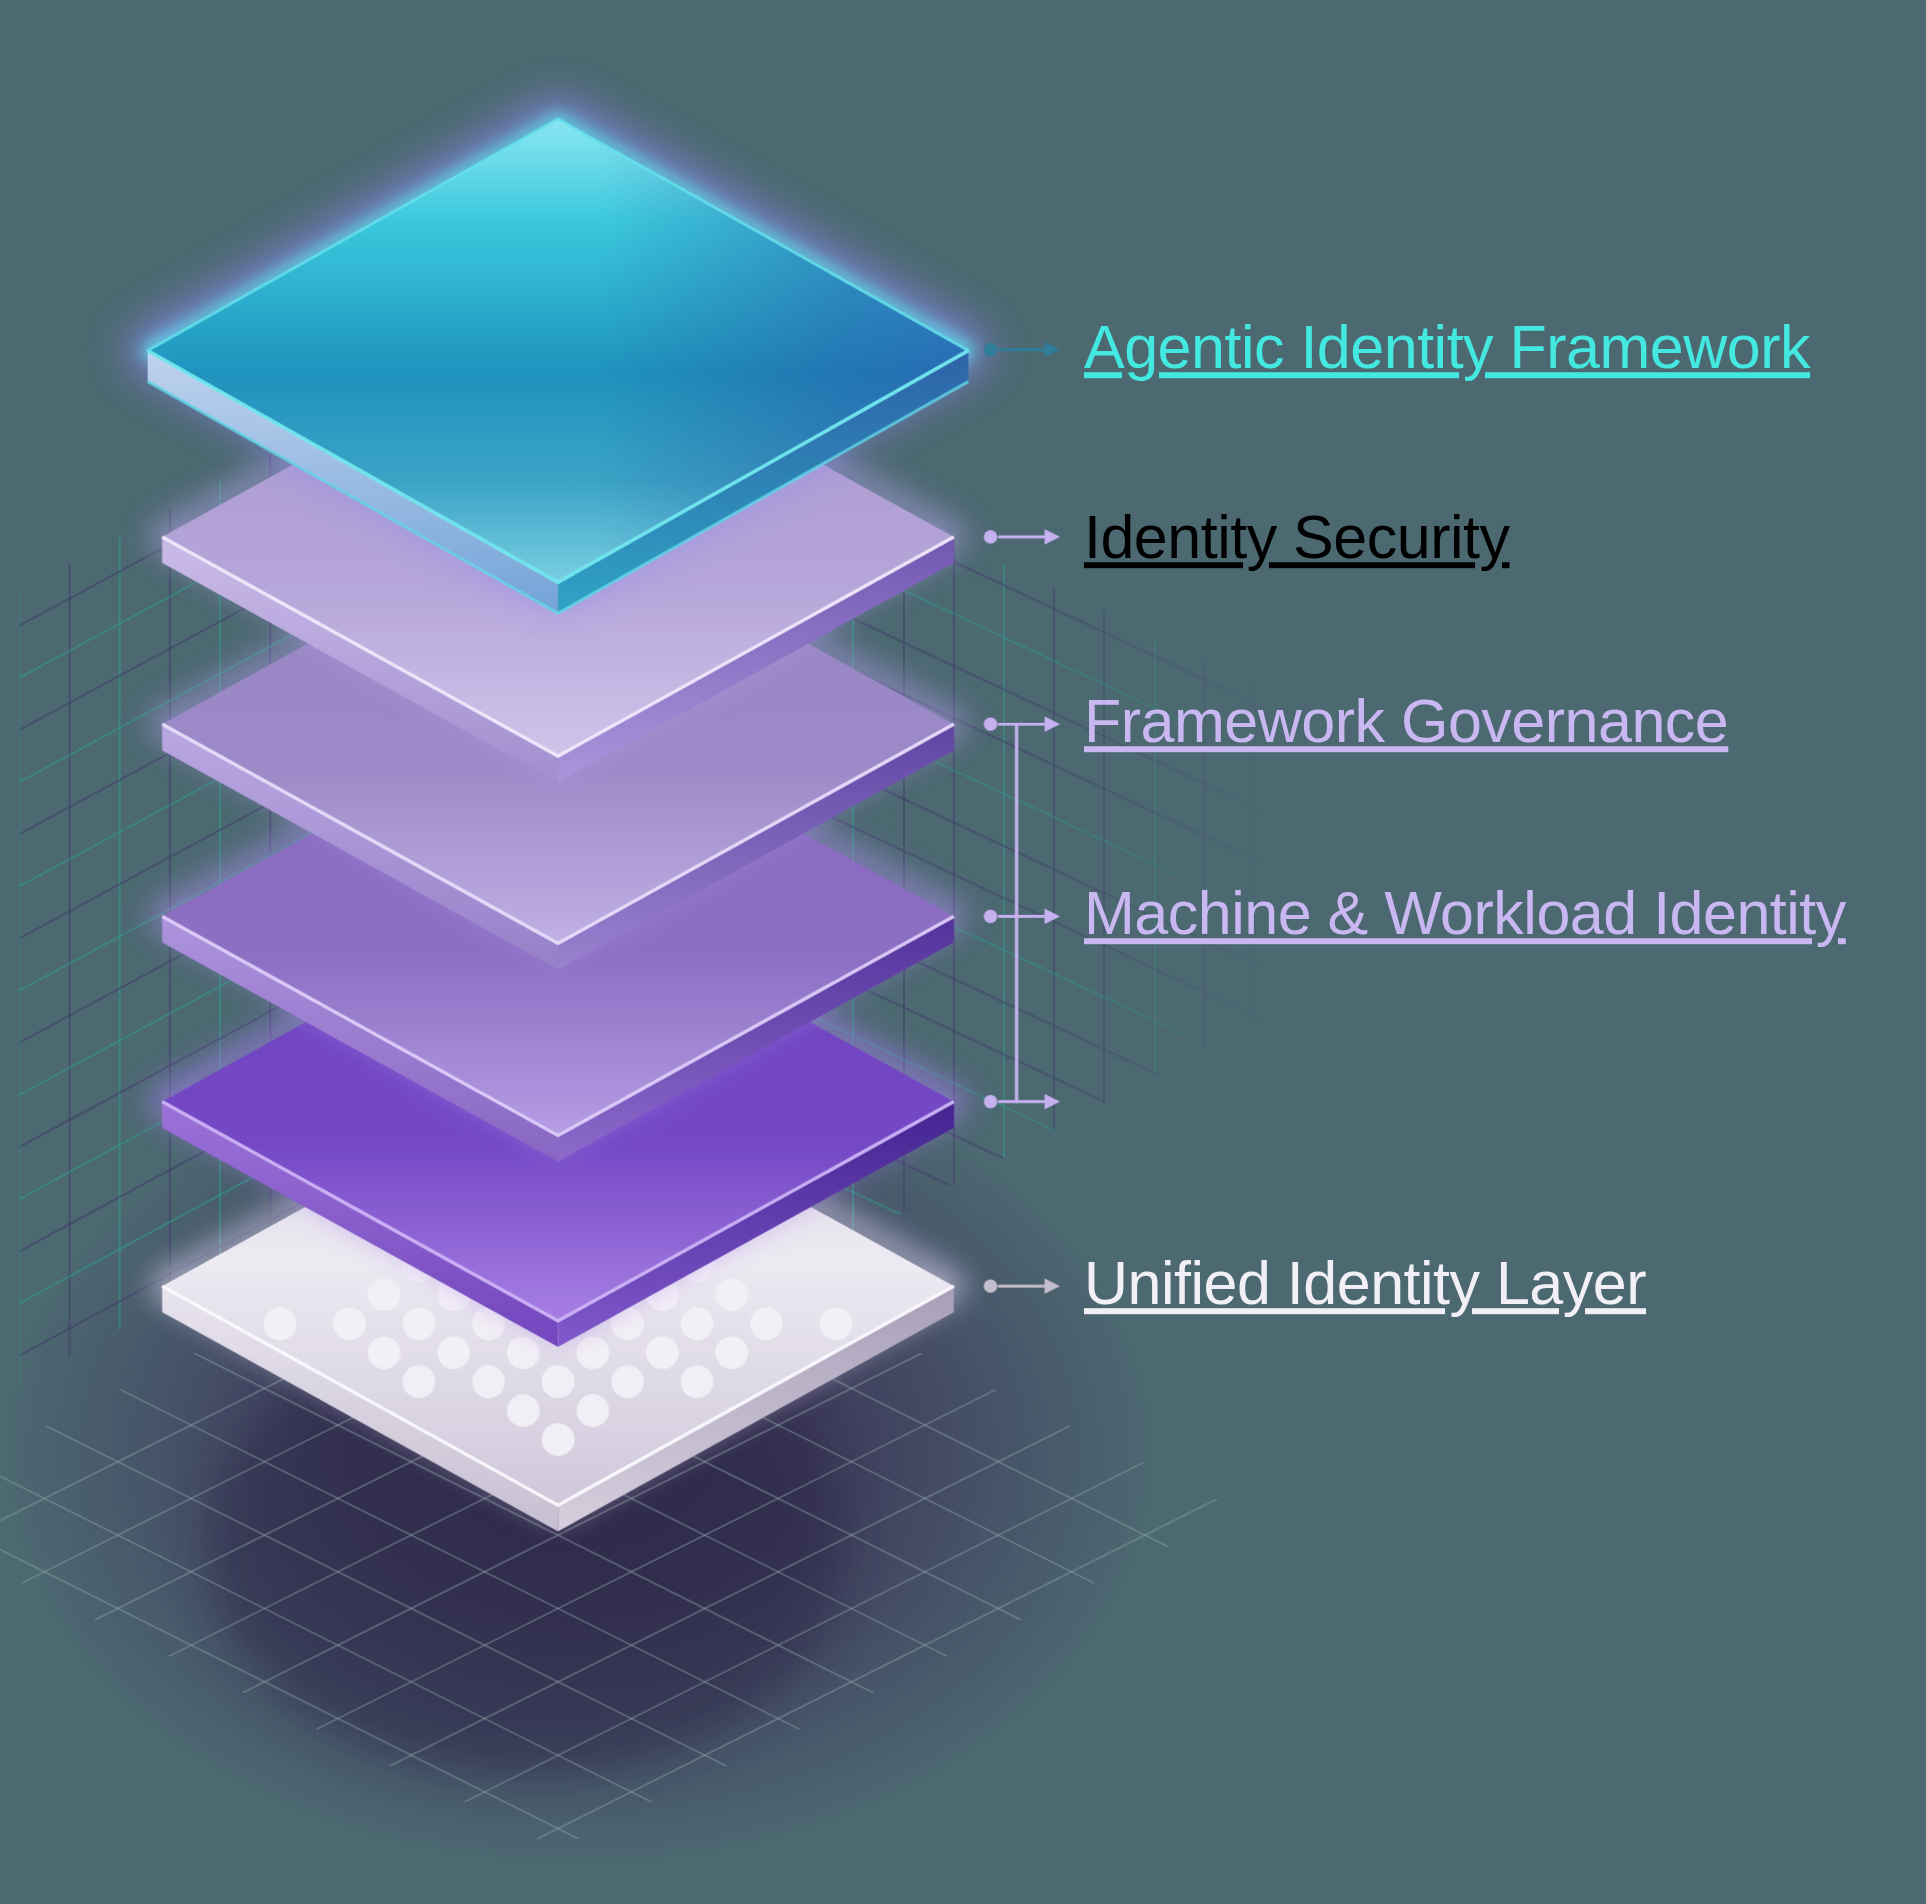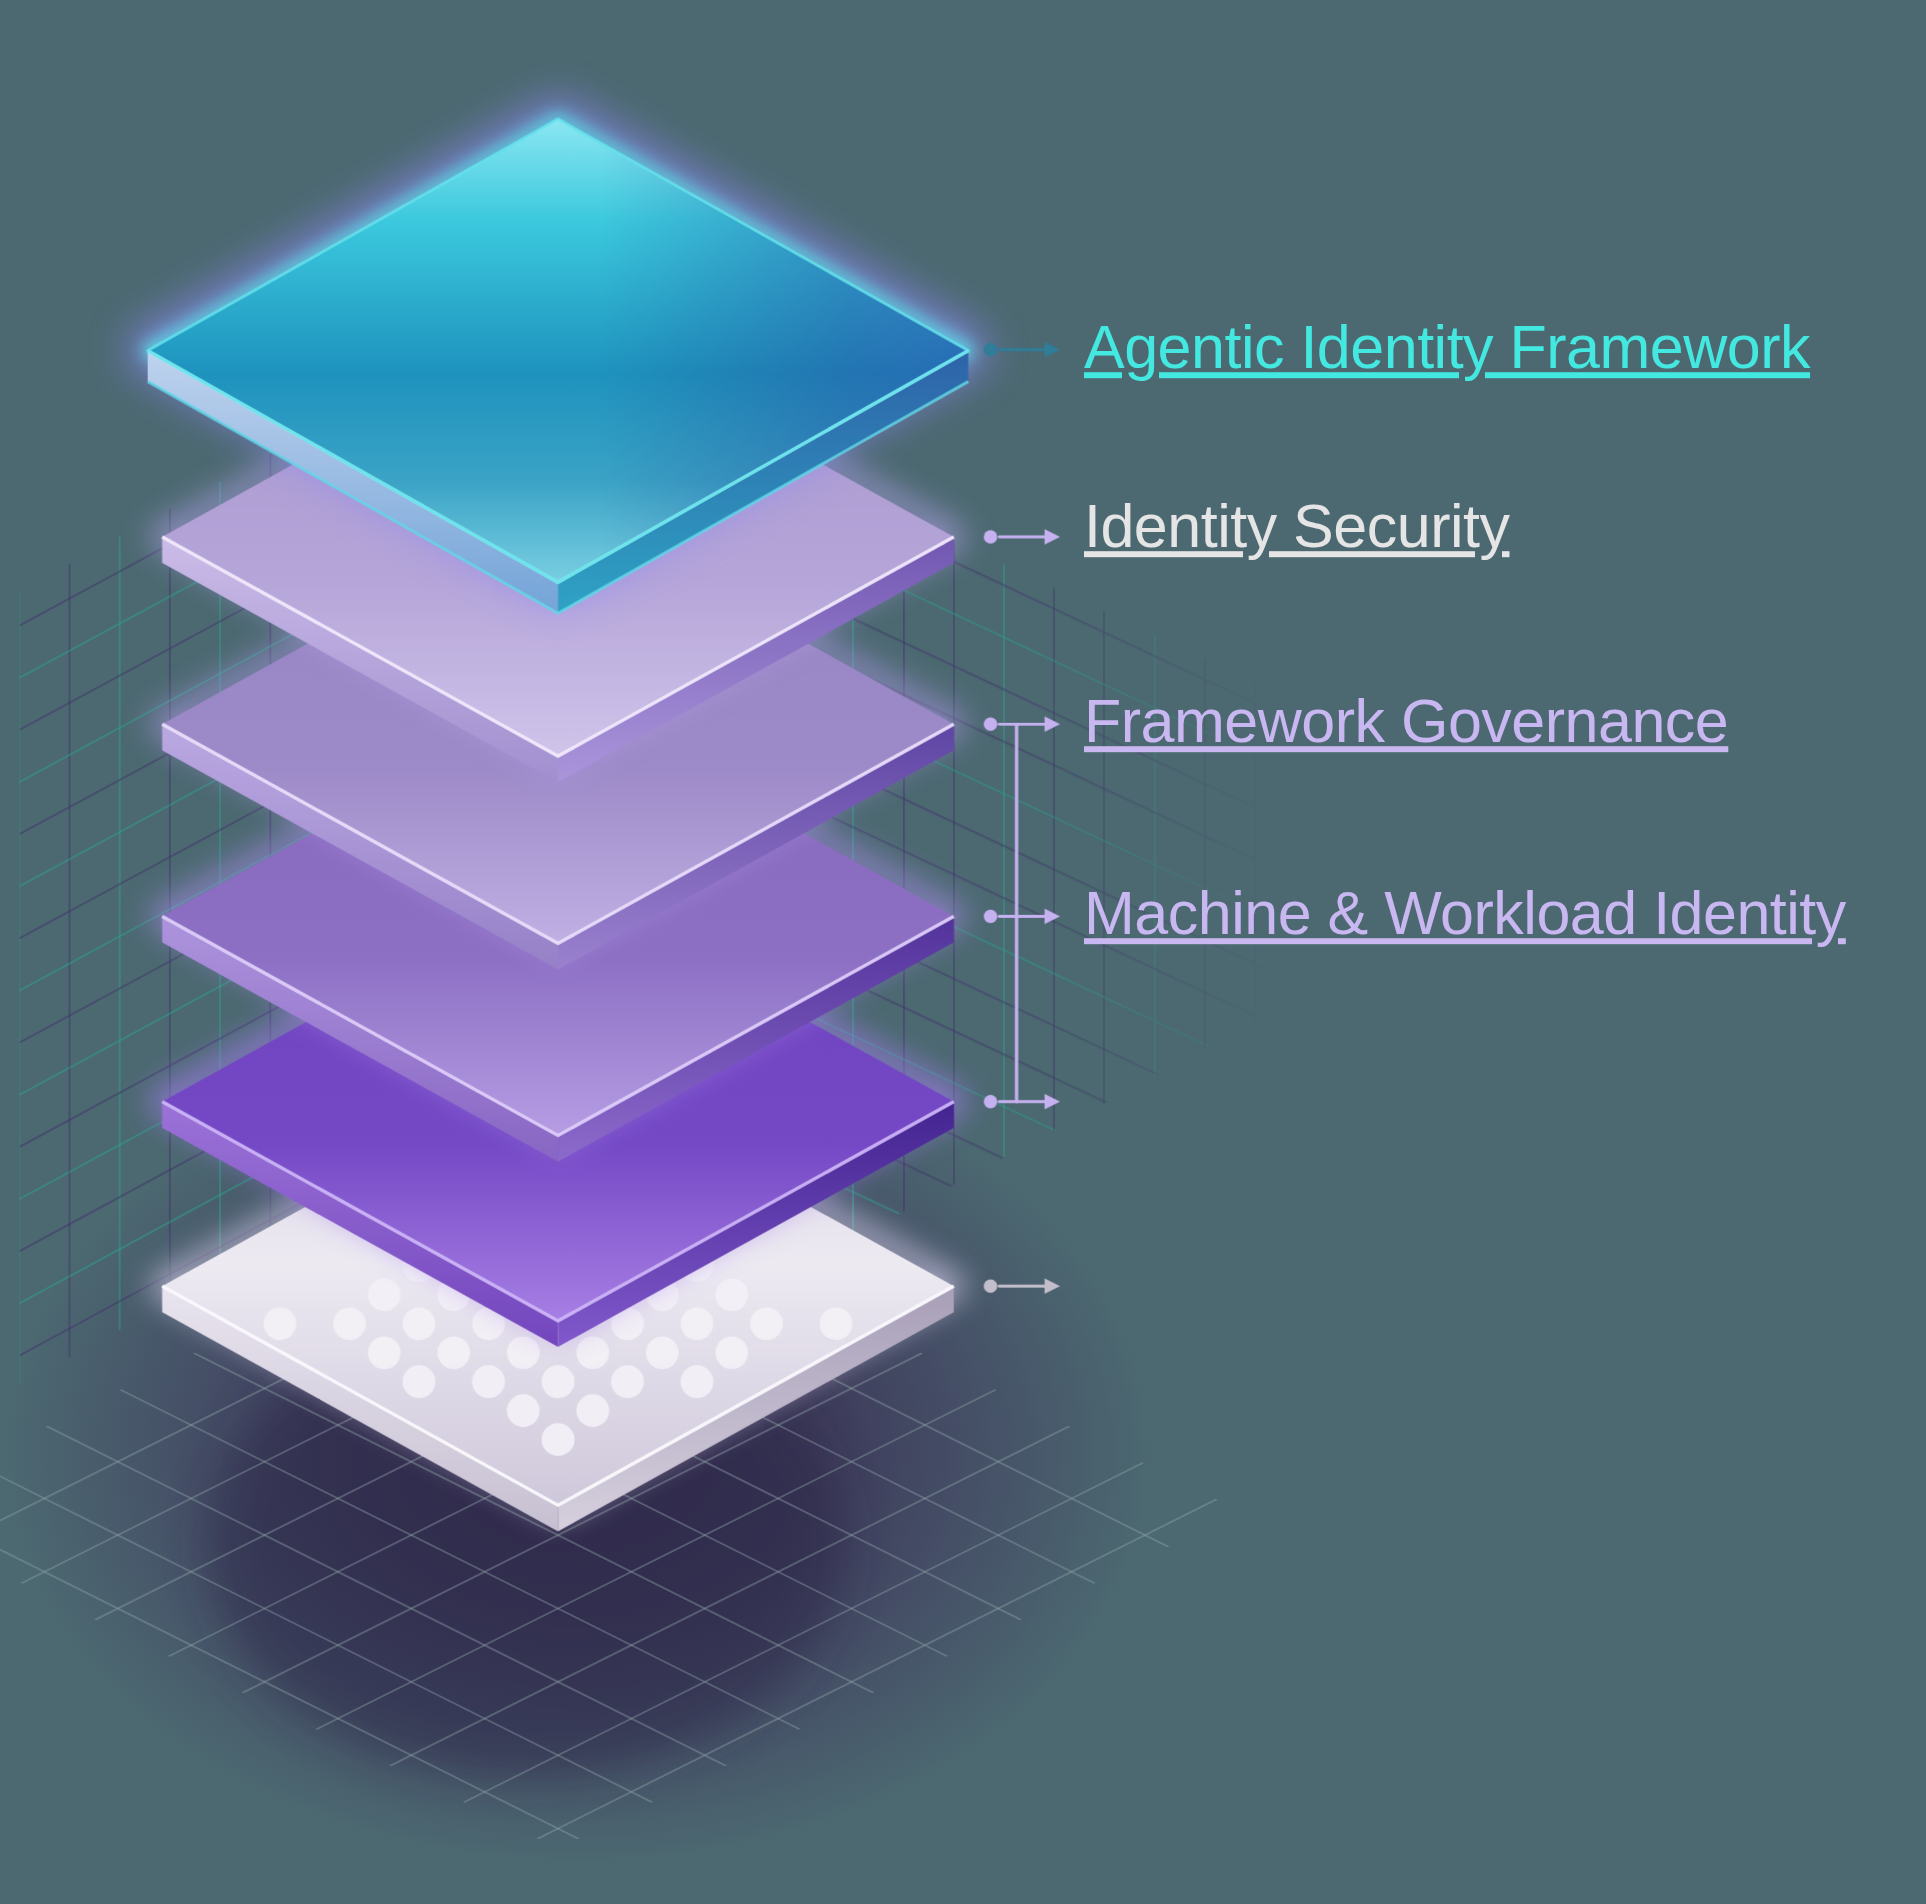--- a/index.html
+++ b/index.html
@@ -372,17 +372,18 @@
       <path d="M1053,750 L1053,1141" stroke="#C6B1F0" stroke-width="3.5" fill="none"></path>
       <g>
         <circle cx="1026" cy="1332" r="7" fill="#C3BECB"></circle>
         <line x1="1035" y1="1332" x2="1082" y2="1332" stroke="#C3BECB" stroke-width="3"></line>
         <polygon points="1098,1332 1082,1324 1082,1340" fill="#C3BECB"></polygon>
       </g>
     </g>
   </svg>
 
   <div class="layer-label" style="top: 350px; color: rgb(67, 232, 224);">Agentic Identity Framework</div>
-  <div class="layer-label" style="top: 529px; color: #e5e5e5;">Identity Security</div>
+  <div class="layer-label" style="top: 540px; color: #000000;">Identity Security</div>
   <div class="layer-label" style="top: 724px; color: rgb(201, 183, 241);">Framework Governance</div>
   <div class="layer-label" style="top: 916px; color: rgb(201, 183, 241);">Machine &amp; Workload Identity</div>
+  <div class="layer-label" style="top: 1286px; color: rgb(242, 240, 246);">Unified Identity Layer</div>
 </div>
 
 
 </body></html>

